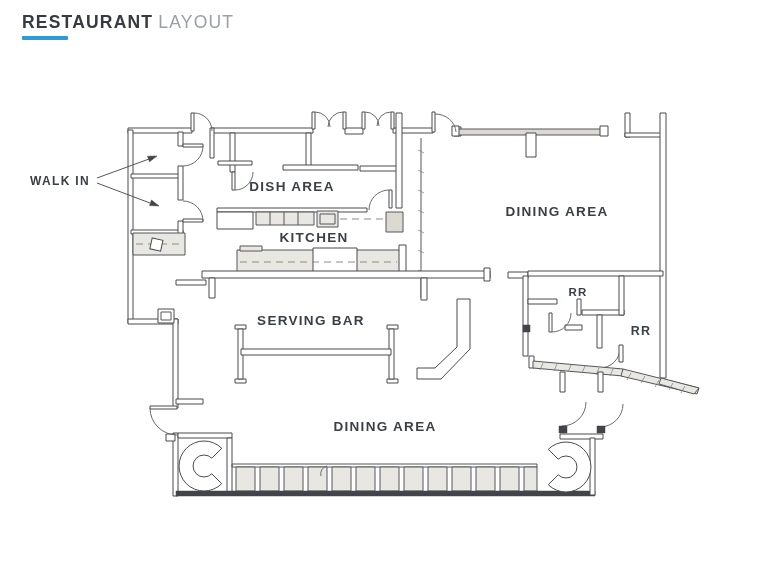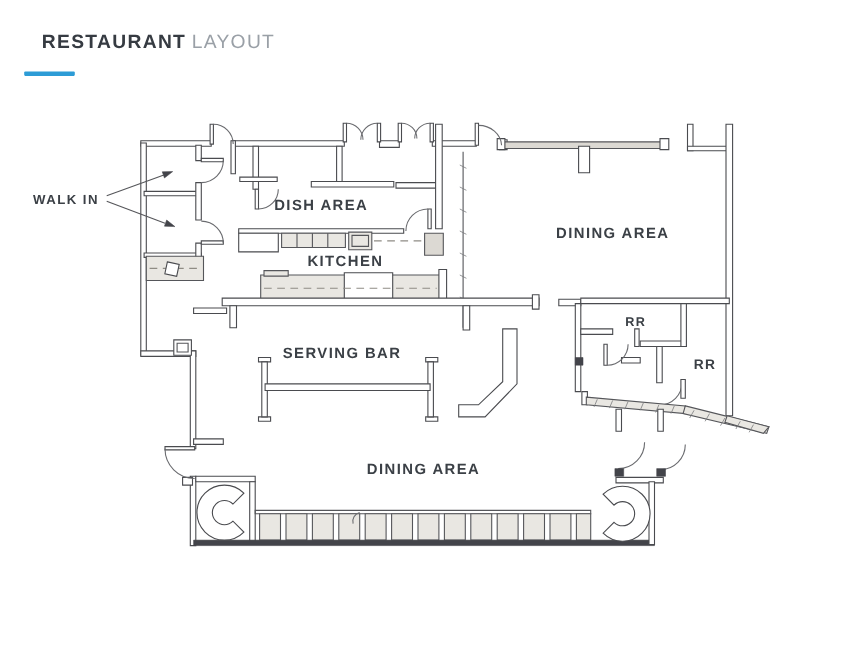--- a/index.html
+++ b/index.html
@@ -1,19 +1,19 @@
 <!DOCTYPE html>
 <html><head>
 <meta charset="utf-8">
 <style>
   html,body{margin:0;padding:0;background:#ffffff;}
   .page{position:relative;width:766px;height:588px;background:#ffffff;overflow:hidden;
         font-family:"Liberation Sans",sans-serif;}
   .hdr{position:absolute;top:12px;left:22px;}
-  .hdr h1{margin:16px;font-size:17.5px;letter-spacing:1.2px;font-weight:bold;color:#363b42;line-height:1.2;}
+  .hdr h1{margin:0;font-size:17.5px;letter-spacing:1.2px;font-weight:bold;color:#363b42;line-height:1.2;}
   .hdr .t2{color:#9aa0a7;font-weight:normal;margin-left:5px;}
   .accent{width:46px;height:4px;background:#2d9cd6;margin-top:3px;border-radius:1px;}
   svg{position:absolute;left:0;top:0;}
   svg *{vector-effect:non-scaling-stroke;}
   .w   {fill:#ffffff;stroke:#4a4b4f;stroke-width:1;}
   .wd  {fill:#43444a;stroke:#43444a;stroke-width:.5;}
   .eq  {fill:#e9e7e2;stroke:#55565a;stroke-width:1;}
   .eq2 {fill:#dcd9d3;stroke:#55565a;stroke-width:1;}
   .ln  {fill:none;stroke:#55565a;stroke-width:1;}
   .arc {fill:none;stroke:#6a6b6f;stroke-width:1;}

